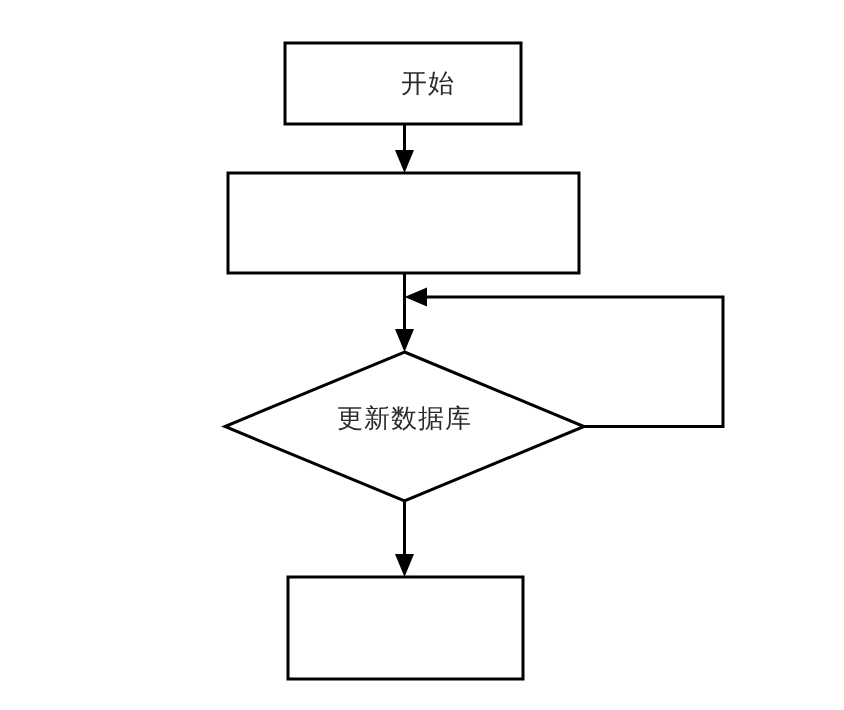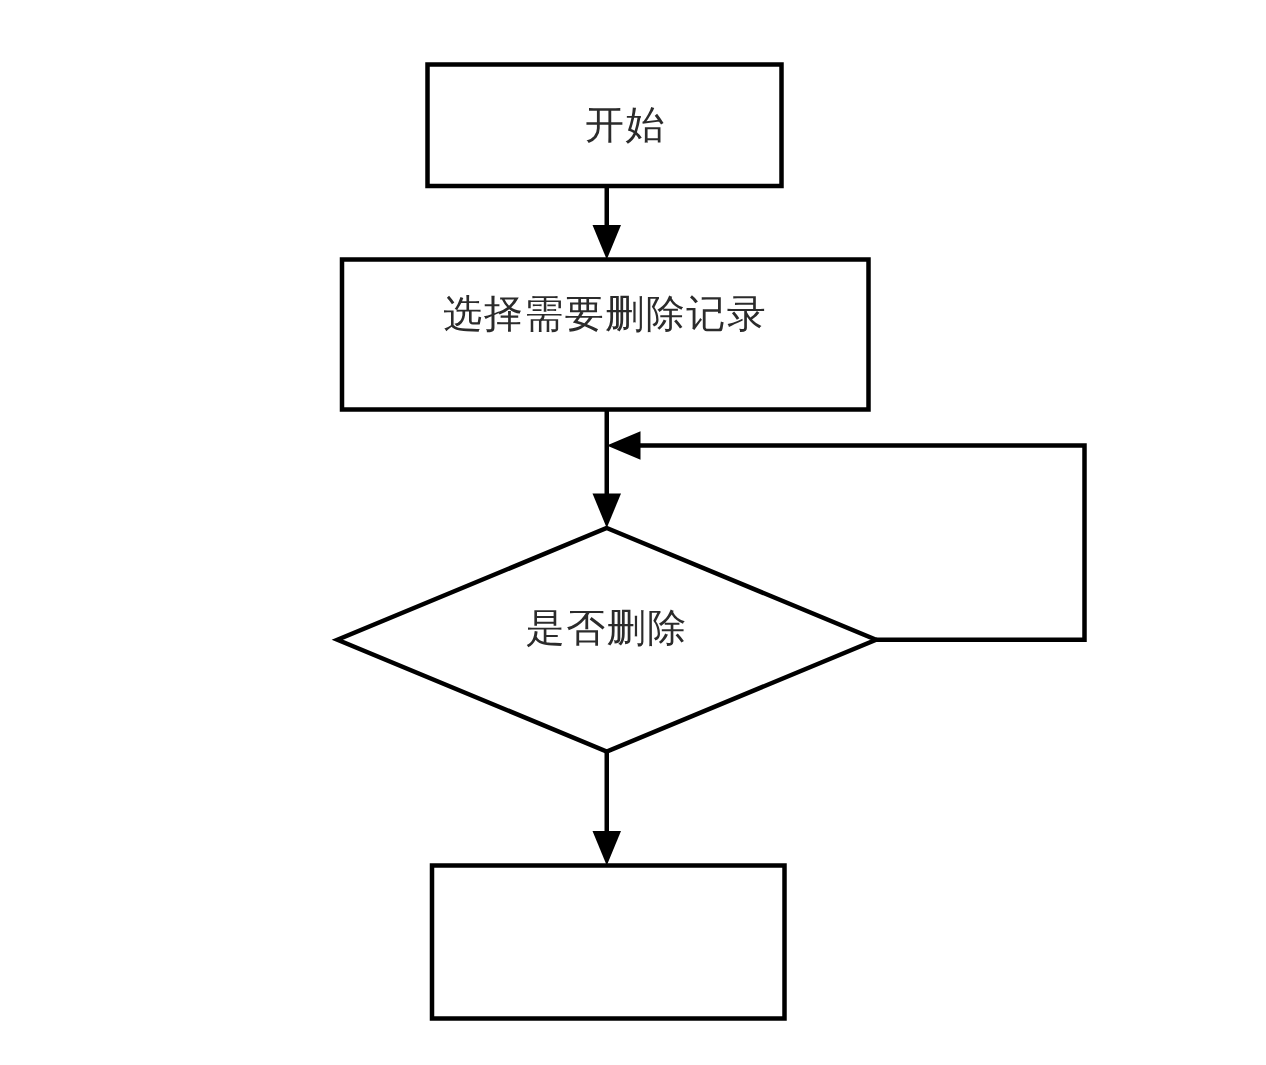--- a/index.html
+++ b/index.html
@@ -32,21 +32,21 @@
     text-align: center;
     color: #2b2b2b;
     font-family: "Liberation Serif", "DejaVu Serif", serif;
     font-size: 26px;
     line-height: 1.1;
     letter-spacing: 1px;
     white-space: nowrap;
     user-select: none;
   }
   #label-start {
-    left: 285px;
+    left: 296px;
     top: 70px;
     width: 264px;
   }
   #label-select {
     left: 228px;
     top: 196px;
     width: 351px;
   }
   #label-decision {
     left: 225px;
@@ -91,18 +91,17 @@
 
     <g>
       <polyline points="584,426.5 723,426.5 723,297 418,297" fill="none" stroke="#000000" stroke-width="3"></polyline>
       <polygon points="404.5,297 427,287.5 427,306.5" fill="#000000"></polygon>
     </g>
 
   </svg>
 
   <div class="node-label" id="label-start">开始</div>
 
-  <div class="node-label" id="label-select">选择需要删除记录</div>
 
-  <div class="node-label" id="label-decision">是否删除</div>
+  <div class="node-label" id="label-decision">更新数据库</div>
 
 
 </div>
 
 </body></html>

